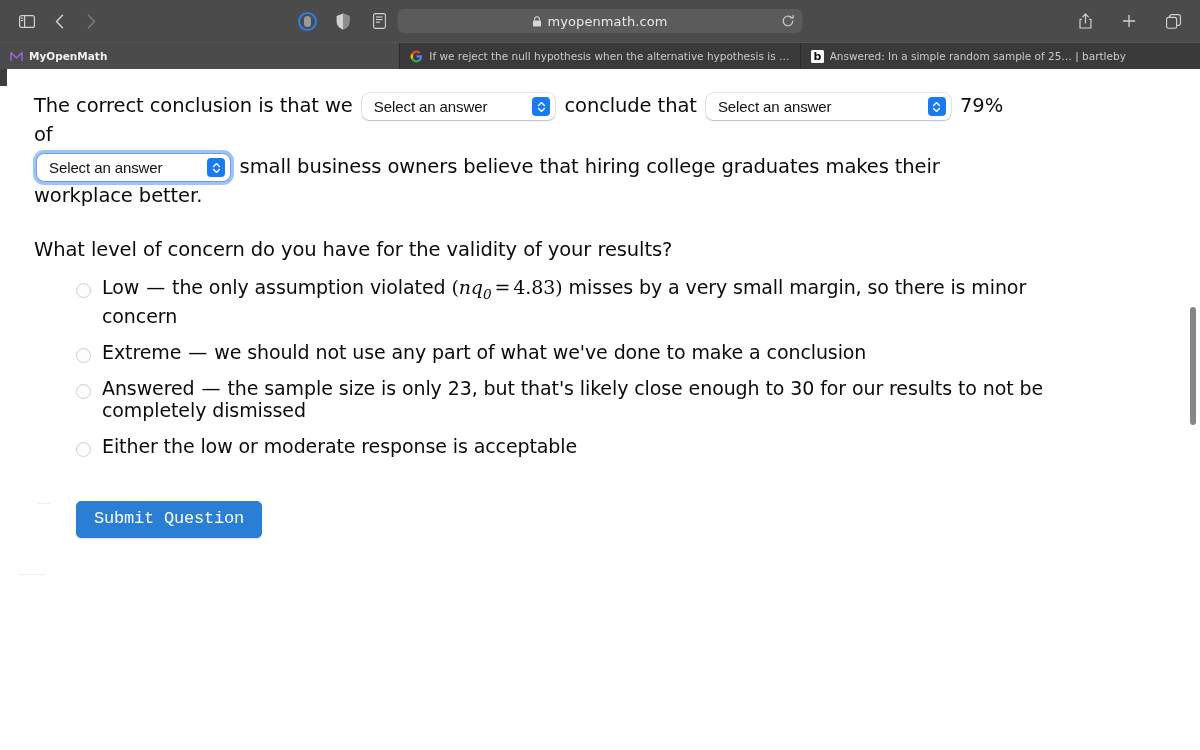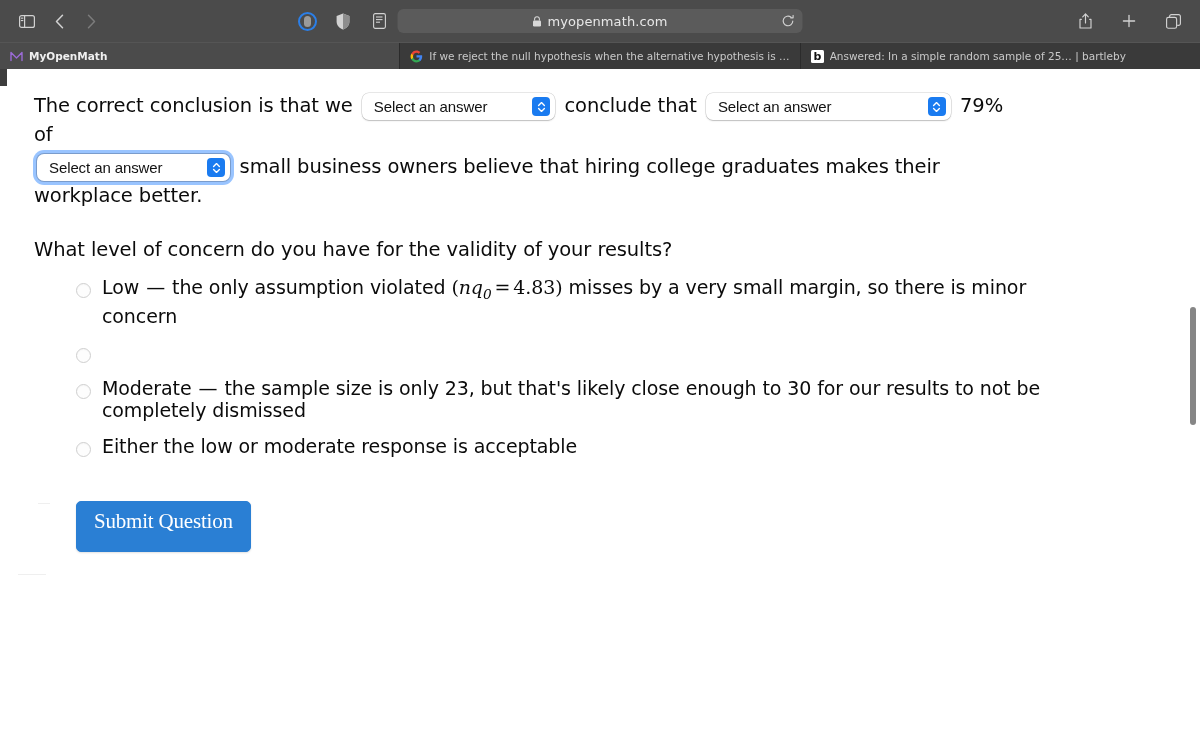--- a/index.html
+++ b/index.html
@@ -221,23 +221,23 @@
   .mathspan sub { font-size: .72em; font-style: italic; }
   .mathspan .op { padding: 0 3px; }
 
   
   #submit-wrap { padding: 30px 0 0 42px; }
   #submit-button {
     background: #2a7fd4;
     color: #ffffff;
     border: 1px solid #2a7fd4;
     border-radius: 5px;
-    font-size: 21px;
-    padding: 7px 17px 17px 17px;
-    font-family: Liberation Serif, serif;
+    font-size: 17px;
+    padding: 7px 17px 9px 17px;
+    font-family: Liberation Mono, monospace;
     box-shadow: 0 0 0 3px rgba(255,255,255,0), 0 1px 2px rgba(0,0,0,.12);
     cursor: pointer;
     letter-spacing: -0.2px;
   }
 
   
   .faint-rule {
     position: absolute;
     height: 1px;
     background: #efefef;
@@ -440,26 +440,29 @@
         <span class="opt-text">
           <span>Low</span><span class="dash">—</span><span>the only assumption violated</span>
           <span class="mathspan"><span>(</span><i>nq</i><sub>0</sub><span class="op">=</span><span>4.83</span><span>)</span></span>
           <span>misses by a very small margin, so there is minor concern</span>
         </span>
       </li>
 
 
       <li class="opt">
         <span class="radio"></span>
+        <span class="opt-text">
+          <span>Extreme</span><span class="dash">—</span><span>we should not use any part of what we've done to make a conclusion</span>
+        </span>
       </li>
 
       <li class="opt">
         <span class="radio"></span>
         <span class="opt-text">
-          <span>Moderate</span><span class="dash">—</span><span>the sample size is only 23, but that's likely close enough to 30 for our results to not be completely dismissed</span>
+          <span>Answered</span><span class="dash">—</span><span>the sample size is only 23, but that's likely close enough to 30 for our results to not be completely dismissed</span>
         </span>
       </li>
 
       <li class="opt">
         <span class="radio"></span>
         <span class="opt-text">
           <span>Either the low or moderate response is acceptable</span>
         </span>
       </li>
 

